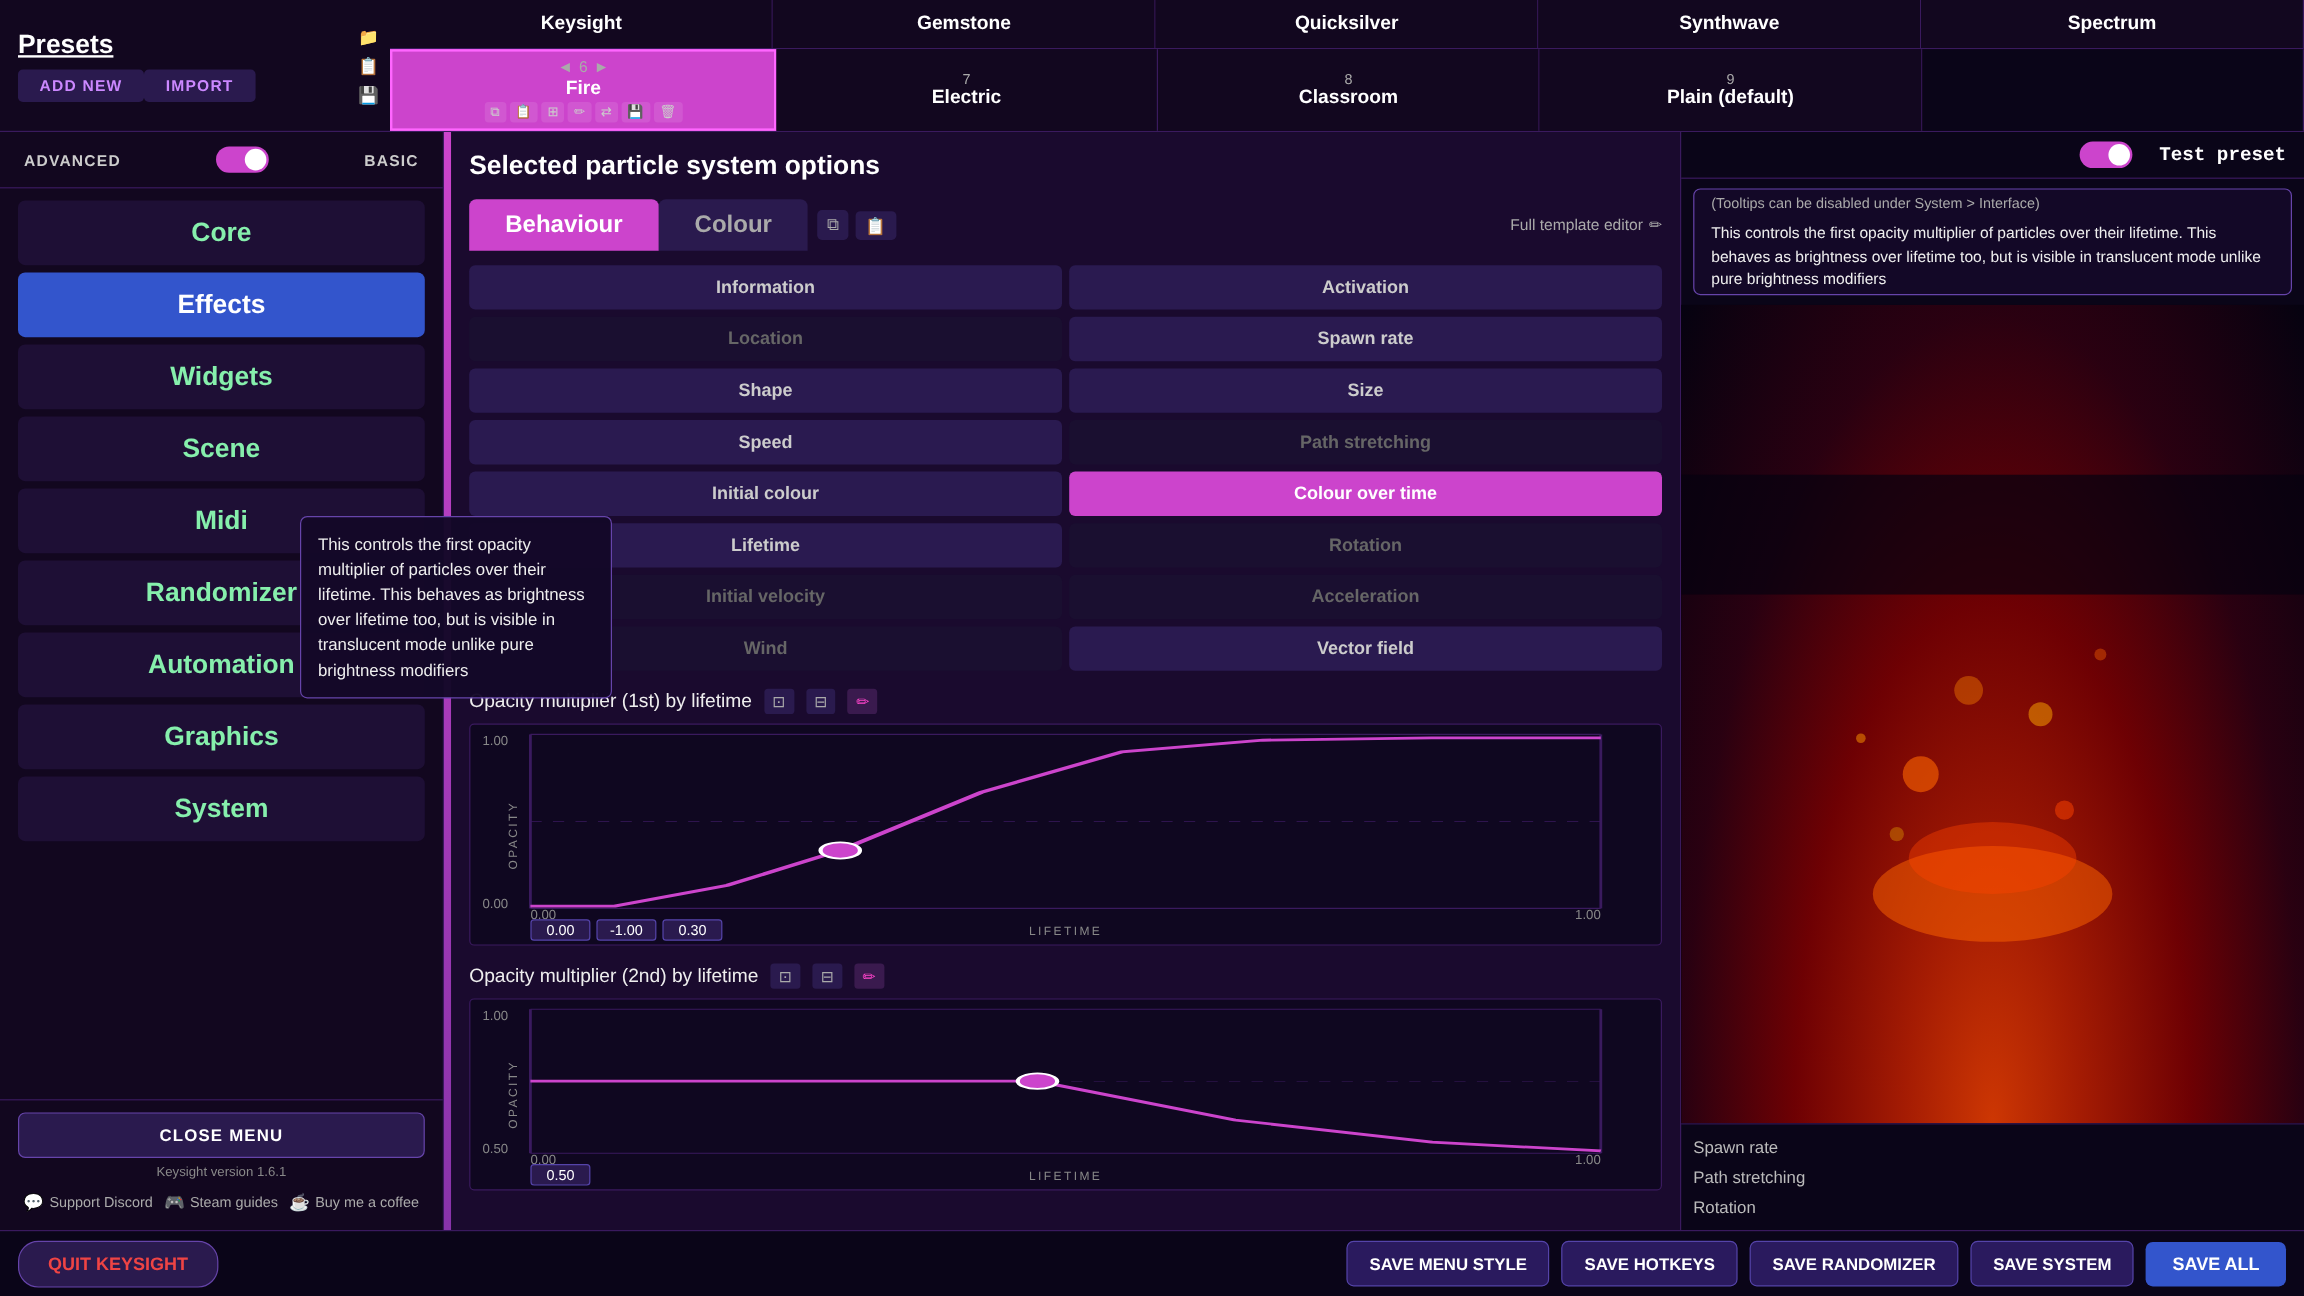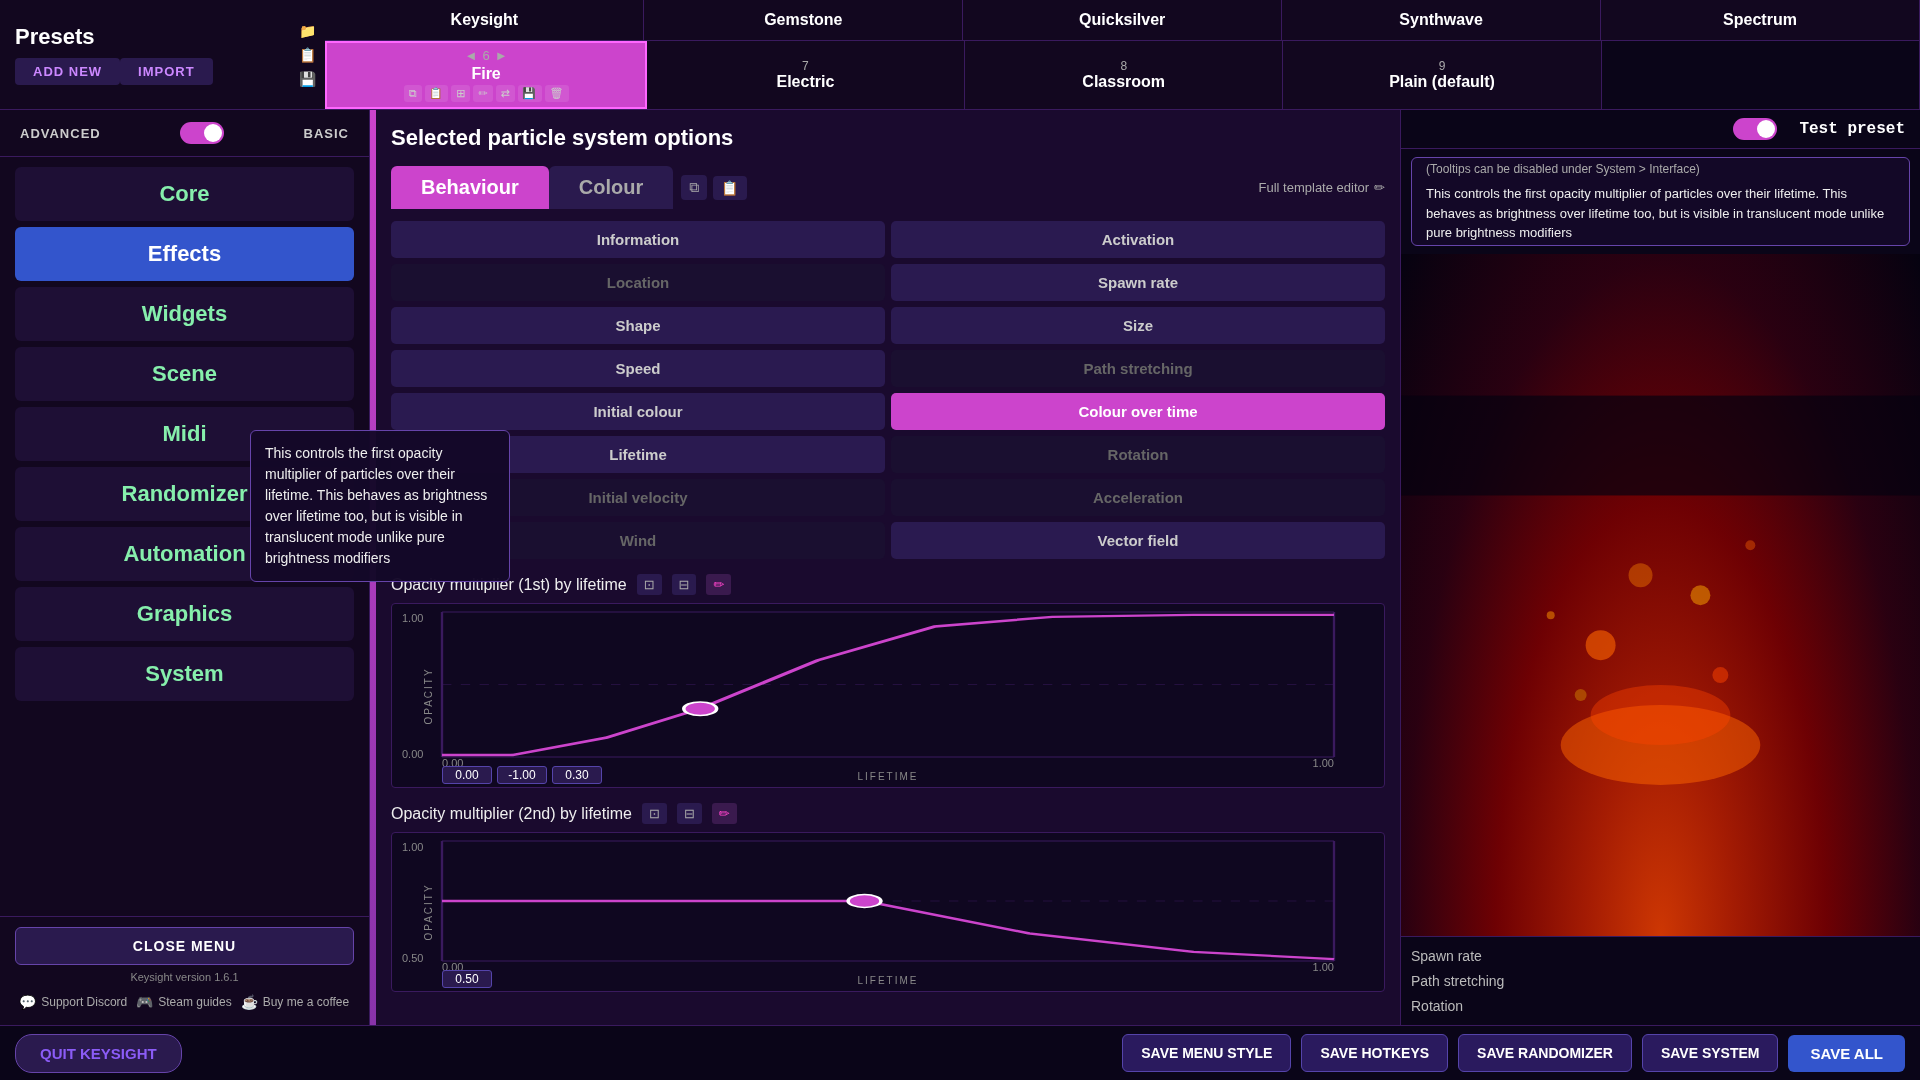--- a/index.html
+++ b/index.html
@@ -30,20 +30,21 @@
       align-items: flex-start;
       justify-content: center;
       padding: 10px 15px;
       gap: 8px;
       flex-shrink: 0;
     }
     .presets-title {
       font-size: 22px;
       font-weight: bold;
       color: #fff;
+      text-decoration: underline;
     }
     .preset-btn {
       background: #2a1a4e;
       border: none;
       color: #cc88ff;
       padding: 6px 18px;
       border-radius: 4px;
       cursor: pointer;
       font-size: 13px;
       font-weight: bold;
@@ -503,21 +504,21 @@
       background: #0a0518;
       border-top: 1px solid #3a1a5e;
       display: flex;
       align-items: center;
       padding: 0 15px;
       gap: 10px;
     }
     .quit-btn {
       background: #2a1a4e;
       border: 1px solid #6644aa;
-      color: #8b5cf6;
+      color: #ef4444;
       padding: 10px 24px;
       border-radius: 17px;
       cursor: pointer;
       font-size: 15px;
       font-weight: bold;
     }
     .spacer { flex: 1; }
     .save-btn {
       background: #2a1a5e;
       border: 1px solid #5544aa;

